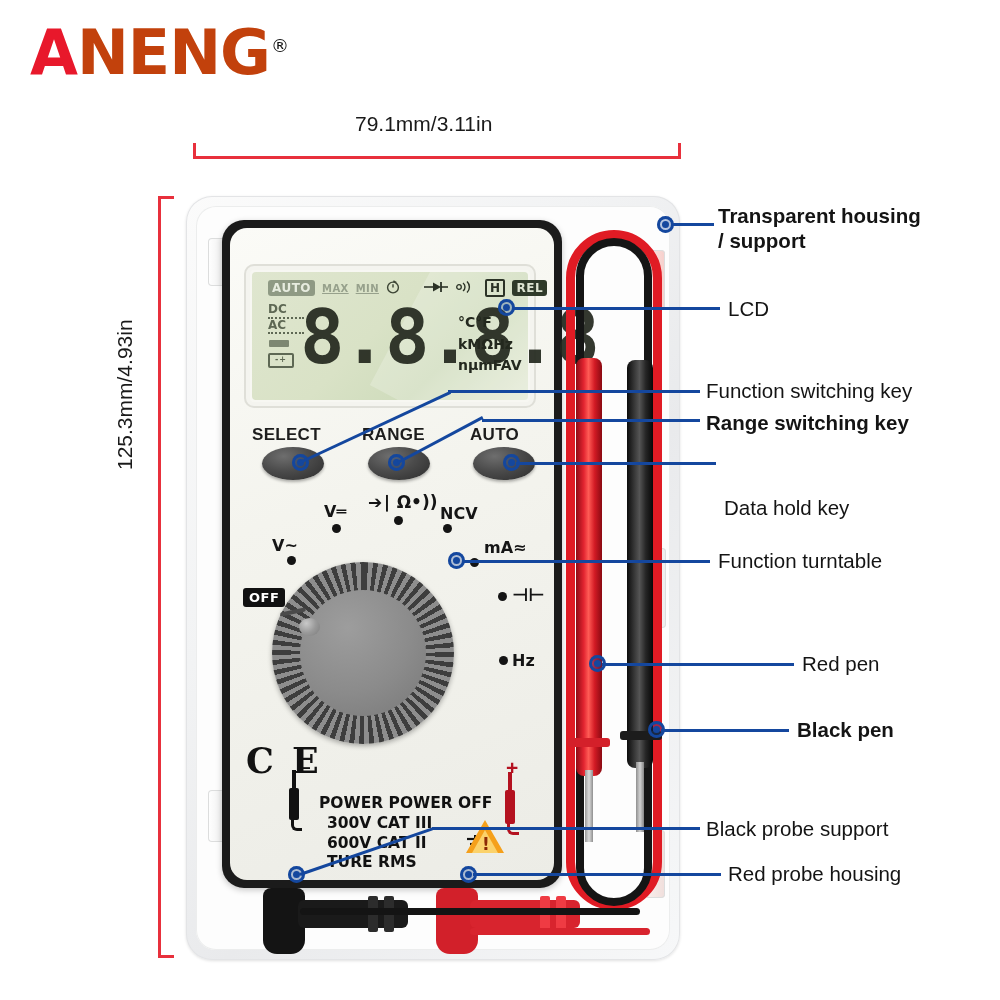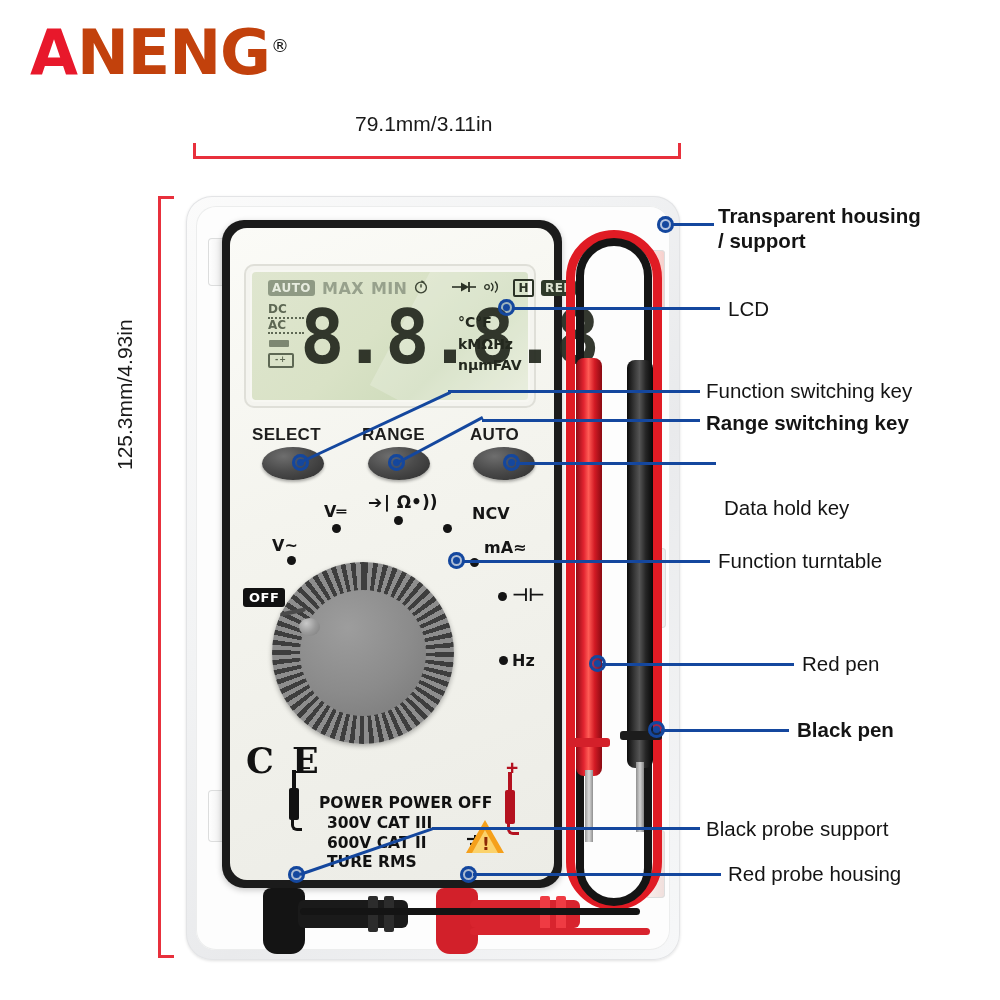--- a/index.html
+++ b/index.html
@@ -133,21 +133,21 @@
     font-family: "DejaVu Sans", sans-serif;
   }
   .lcd-chip {
     background: #8f9a84; color: #e7ecdf;
     padding: 1px 4px; border-radius: 3px;
     font-size: 12px; letter-spacing: 0.5px;
   }
   .lcd-chip.dark { background: #2f3a2a; color: #dde4d2; }
   .lcd-chip.box { background: none; color: #2b3226;
     border: 2px solid #2b3226; padding: 0 3px; border-radius: 2px; }
-  .lcd-faint { color: #97a18c; font-size: 16px; letter-spacing: 0.4px; }
+  .lcd-faint { color: #97a18c; font-size: 10px; letter-spacing: 0.4px; text-decoration: underline; }
   .lcd-sym { color: #2b3226; font-size: 13px; }
 
   #lcd-left {
     left: 268px; top: 303px;
     width: 36px;
     font-size: 12px; font-weight: bold;
     color: #5e6854;
     font-family: "DejaVu Sans", sans-serif;
     line-height: 1.05;
   }
@@ -230,21 +230,21 @@
   .dot {
     width: 9px; height: 9px; border-radius: 50%;
     background: #141414;
   }
   #mk-vac   { left: 272px; top: 536px; }
   #dot-vac  { left: 287px; top: 556px; }
   #mk-vdc   { left: 324px; top: 502px; }
   #dot-vdc  { left: 332px; top: 524px; }
   #mk-ohm   { left: 368px; top: 492px; font-size: 17px; }
   #dot-ohm  { left: 394px; top: 516px; }
-  #mk-ncv   { left: 472px; top: 504px; }
+  #mk-ncv   { left: 440px; top: 504px; }
   #dot-ncv  { left: 443px; top: 524px; }
   #mk-ma    { left: 484px; top: 538px; }
   #dot-ma   { left: 470px; top: 558px; }
   #mk-cap   { left: 512px; top: 584px; font-size: 18px; }
   #dot-cap  { left: 498px; top: 592px; }
   #mk-hz    { left: 512px; top: 651px; }
   #dot-hz   { left: 499px; top: 656px; }
   #mk-off {
     left: 243px; top: 588px;
     background: #111; color: #fff;

